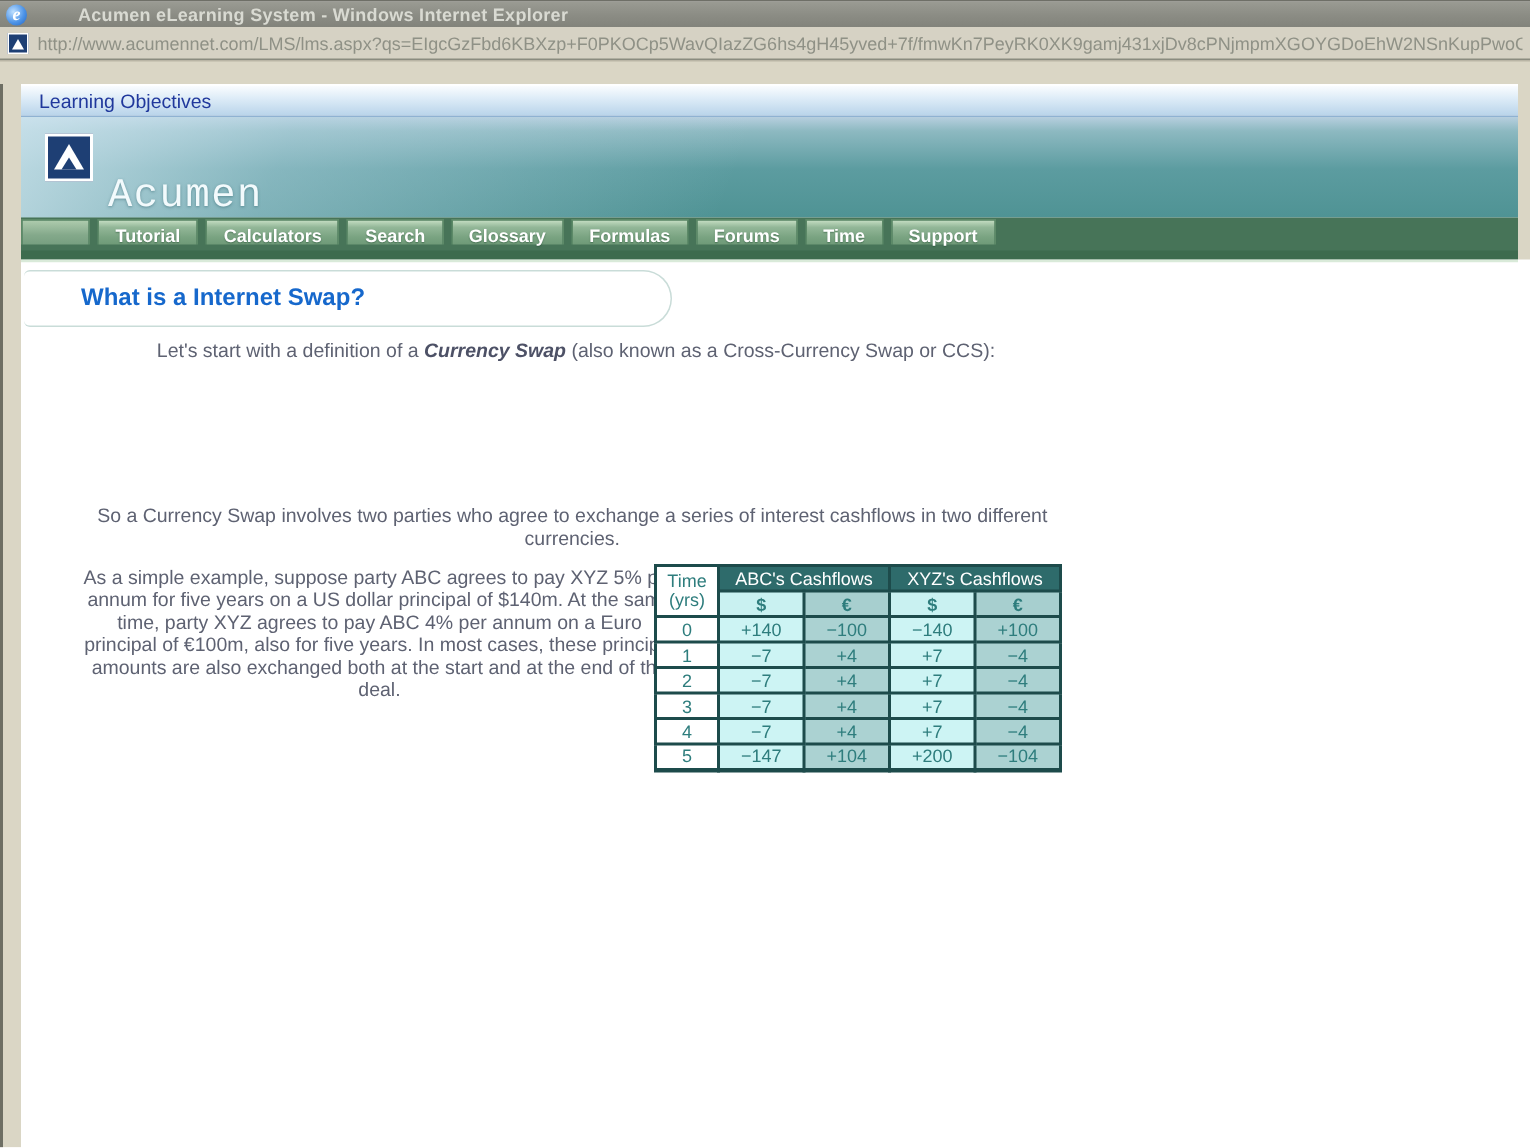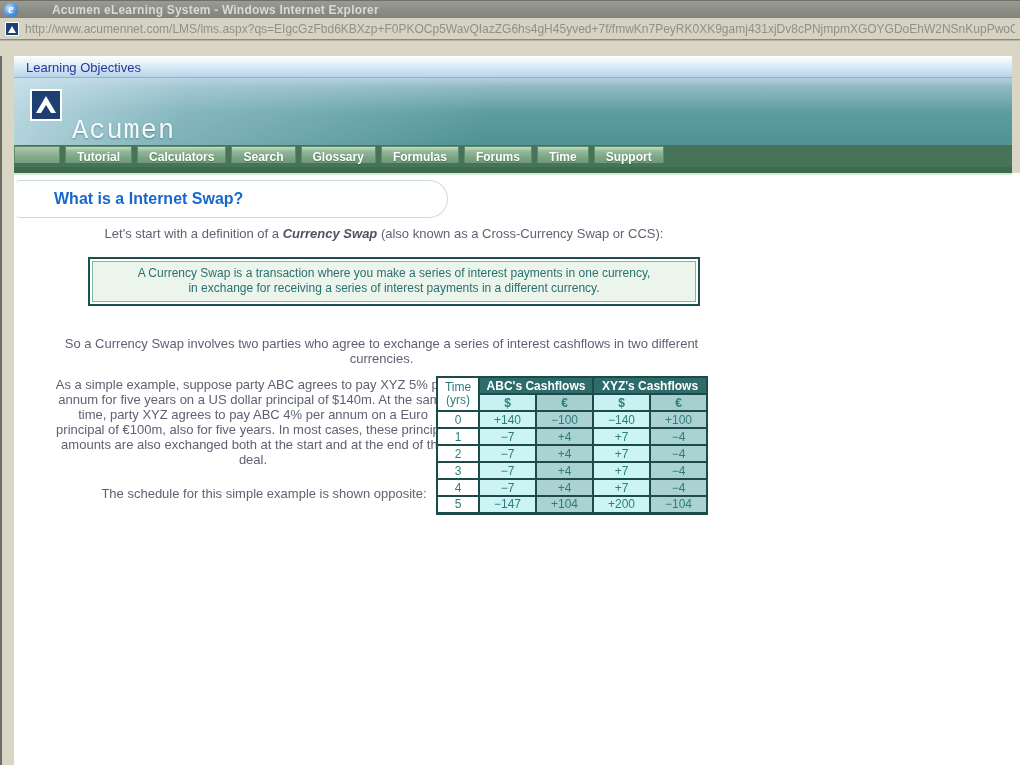--- a/index.html
+++ b/index.html
@@ -71,21 +71,21 @@
 
   .para-overview { position:absolute; left:40px; top:161px; width:655px; }
   .para-example  { position:absolute; left:40px; top:202px; width:398px; }
   .para-schedule { position:absolute; left:40px; top:311px; width:420px; }
 
   
   .cash-table { position:absolute; left:422px; top:201px; border-collapse:collapse; font-size:12px; color:#2e7d7d;
     border:2px solid #1d4b4b; border-bottom-width:3px; }
   .cash-table td, .cash-table th { border:2px solid #1d4b4b; text-align:center; height:17px; padding:0 2px; }
   .th-time { width:42px; background:#ffffff; font-weight:normal; line-height:13px; padding:1px 2px; }
-  .th-group { background:#2e6b6b; color:#ffffff; font-weight:bold; font-size:12px; padding:1px 4px; }
+  .th-group { background:#2e6b6b; color:#ffffff; font-weight:normal; font-size:12px; padding:1px 4px; }
   .th-usd { width:57px; background:#c9f1f1; font-weight:bold; }
   .th-eur { width:57px; background:#a7cfcf; font-weight:bold; }
   .cell-time { background:#ffffff; }
   .cell-usd { background:#cdf4f4; }
   .cell-eur { background:#abd2d2; }
 </style>
 </head>
 <body>
 
 <div id="stage">
@@ -138,30 +138,23 @@
   <div class="content">
 
     <div class="heading-box">
       <span class="page-title">What is a Internet Swap?</span>
     </div>
 
     <div class="body-text intro-line">
       <span>Let's start with a definition of a </span><span class="term">Currency Swap</span><span> (also known as a Cross-Currency Swap or CCS):</span>
     </div>
 
-    <div class="def-box">
-      <div class="def-inner">
-        <div>A Currency Swap is a transaction where you make a series of interest payments in one currency,</div>
-        <div>in exchange for receiving a series of interest payments in a different currency.</div>
-      </div>
-    </div>
 
     <div class="body-text para-overview">So a Currency Swap involves two parties who agree to exchange a series of interest cashflows in two different currencies.</div>
     <div class="body-text para-example">As a simple example, suppose party ABC agrees to pay XYZ 5% per annum for five years on a US dollar principal of $140m. At the same time, party XYZ agrees to pay ABC 4% per annum on a Euro principal of €100m, also for five years. In most cases, these principal amounts are also exchanged both at the start and at the end of the deal.</div>
-    <div class="body-text para-schedule">The schedule for this simple example is shown opposite:</div>
 
     <table class="cash-table">
       <tbody>
           <tr>
         <th class="th-time" rowspan="2">
           <div>Time</div>
           <div>(yrs)</div>
         </th>
         <th class="th-group" colspan="2">ABC's Cashflows</th>
         <th class="th-group" colspan="2">XYZ's Cashflows</th>

